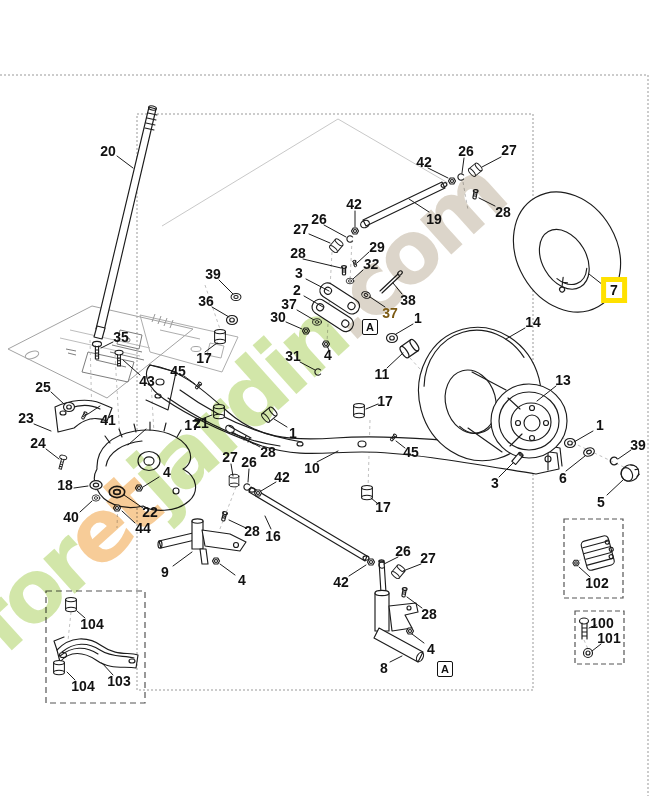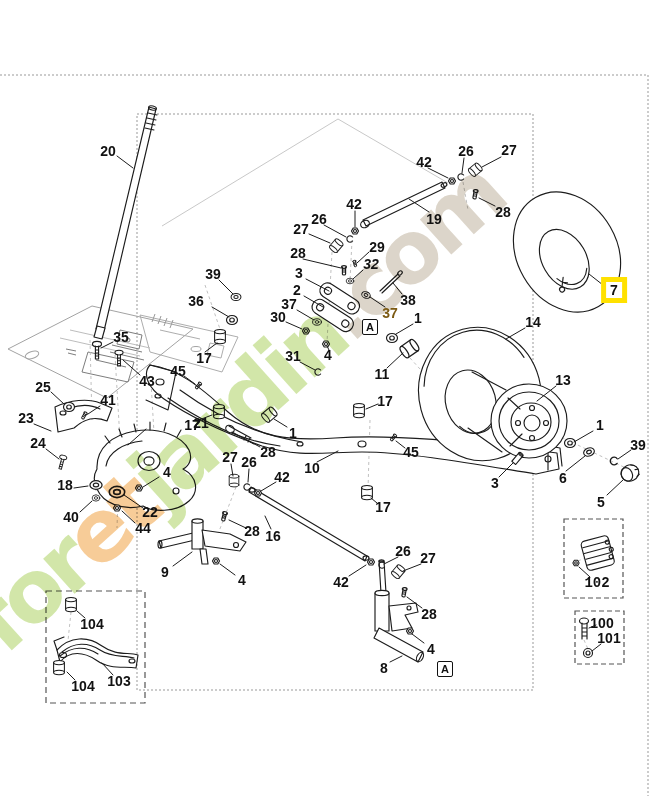--- a/index.html
+++ b/index.html
@@ -402,25 +402,25 @@
       <div class="lbl" style="left: 289px; top: 304px;">37</div>
       <div class="lbl" style="left: 278px; top: 317px;">30</div>
       <div class="lbl" style="left: 408px; top: 300px;">38</div>
       <div class="lbl accent" style="left: 390px; top: 313px;">37</div>
       <div class="lbl" style="left: 418px; top: 318px;">1</div>
       <div class="lbl boxed" style="left: 370px; top: 327px;">A</div>
       <div class="lbl" style="left: 293px; top: 356px;">31</div>
       <div class="lbl" style="left: 328px; top: 355px;">4</div>
       <div class="lbl" style="left: 382px; top: 374px;">11</div>
       <div class="lbl" style="left: 213px; top: 274px;">39</div>
-      <div class="lbl" style="left: 196px; top: 301px;">36</div>
+      <div class="lbl" style="left: 206px; top: 301px;">36</div>
       <div class="lbl" style="left: 121px; top: 337px;">35</div>
       <div class="lbl" style="left: 147px; top: 381px;">43</div>
       <div class="lbl" style="left: 43px; top: 387px;">25</div>
-      <div class="lbl" style="left: 108px; top: 400px;">41</div>
+      <div class="lbl" style="left: 108px; top: 420px;">41</div>
       <div class="lbl" style="left: 26px; top: 418px;">23</div>
       <div class="lbl" style="left: 38px; top: 443px;">24</div>
       <div class="lbl" style="left: 153px; top: 423px; margin-left: 48px;">21</div>
       <div class="lbl" style="left: 204px; top: 358px;">17</div>
       <div class="lbl" style="left: 178px; top: 371px;">45</div>
       <div class="lbl" style="left: 192px; top: 425px;">17</div>
       <div class="lbl" style="left: 385px; top: 401px;">17</div>
       <div class="lbl" style="left: 411px; top: 452px;">45</div>
       <div class="lbl" style="left: 383px; top: 507px;">17</div>
       <div class="lbl" style="left: 293px; top: 433px;">1</div>
@@ -446,21 +446,21 @@
       <div class="lbl" style="left: 384px; top: 668px;">8</div>
       <div class="lbl boxed" style="left: 445px; top: 669px;">A</div>
       <div class="lbl" style="left: 533px; top: 322px;">14</div>
       <div class="lbl highlight" style="left: 614px; top: 290px;">7</div>
       <div class="lbl" style="left: 563px; top: 380px;">13</div>
       <div class="lbl" style="left: 600px; top: 425px;">1</div>
       <div class="lbl" style="left: 638px; top: 445px;">39</div>
       <div class="lbl" style="left: 563px; top: 478px;">6</div>
       <div class="lbl" style="left: 601px; top: 502px;">5</div>
       <div class="lbl" style="left: 495px; top: 483px;">3</div>
-      <div class="lbl" style="left: 597px; top: 583px; font-family: Liberation Mono, monospace;">102</div>
+      <div class="lbl" style="left: 597px; top: 583px;">102</div>
       <div class="lbl" style="left: 602px; top: 623px;">100</div>
       <div class="lbl" style="left: 609px; top: 638px;">101</div>
       <div class="lbl" style="left: 119px; top: 681px;">103</div>
       <div class="lbl" style="left: 92px; top: 624px;">104</div>
       <div class="lbl" style="left: 83px; top: 686px;">104</div>
     </div>
 
 </div>
 
 </body></html>

